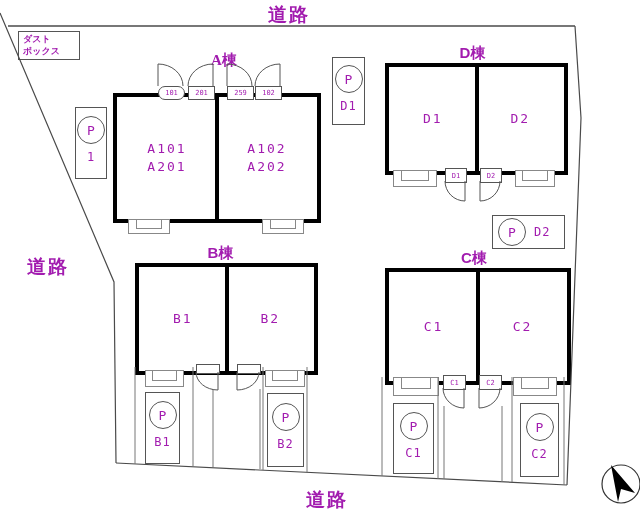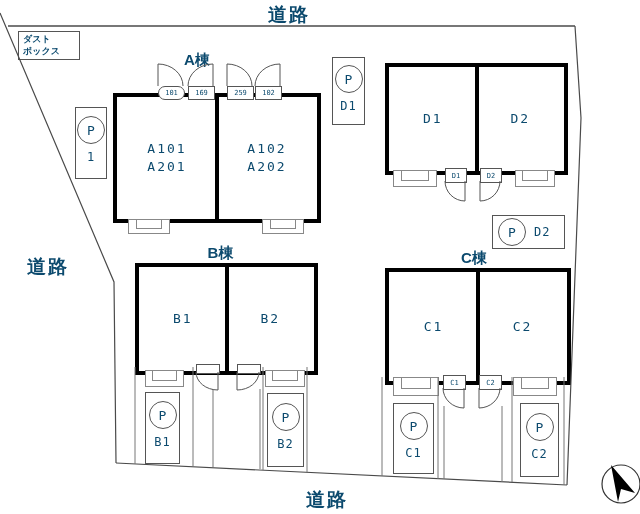--- a/index.html
+++ b/index.html
@@ -1,17 +1,17 @@
 <!DOCTYPE html>
 <html><head>
 <meta charset="utf-8">
 <style>
   html,body{margin:0;padding:0;background:#fff;}
   #plan{position:relative;width:640px;height:514px;background:#fff;overflow:hidden;
-        font-family:"Liberation Sans",sans-serif;color:#0c4a6e;}
+        font-family:"Liberation Sans",sans-serif;color:#a21caf;}
   .abs{position:absolute;}
   .road{font-size:19px;font-weight:600;letter-spacing:2px;white-space:nowrap;}
   .bldg-title{font-size:15px;font-weight:600;text-align:center;white-space:nowrap;}
   .bldg{position:absolute;border:4px solid #000;background:#fff;display:flex;}
   .unit{flex:1;display:flex;align-items:center;justify-content:center;}
   .unit-label{font-family:"DejaVu Sans Mono",monospace;font-size:13px;letter-spacing:2px;
               text-align:center;white-space:pre-line;line-height:1.35;}
   .divider{position:absolute;left:calc(50% - 2px);top:0;bottom:0;width:4px;background:#000;}
   .door{position:absolute;background:#fff;border:1px solid #555;display:flex;
         align-items:center;justify-content:center;z-index:3;}
@@ -34,51 +34,52 @@
 
 <div id="plan">
 
   <div class="abs road" style="left:268px;top:2px;">道路</div>
   <div class="abs road" style="left:27px;top:254px;">道路</div>
   <div class="abs road" style="left:306px;top:487px;">道路</div>
 
   <div class="dustbox" style="left:18px;top:31px;width:52px;font-weight:bold;">ダスト
 ボックス</div>
 
-  <div class="abs bldg-title" style="left:97px;top:51px;width:200px;">A棟</div>
+  <div class="abs bldg-title" style="left:124px;top:51px;width:200px;font-family:Liberation Serif, serif;">A棟</div>
   <div class="bldg" style="left:113px;top:93px;width:200px;height:122px;">
     <div class="unit">
         <div class="unit-label">A101
 A201</div>
       </div>
     <div class="unit">
         <div class="unit-label">A102
 A202</div>
       </div>
     <div class="divider"></div>
   </div>
   <div class="door" style="left:158px;top:86px;width:25px;height:12px;border-radius:7px;">
       <span class="door-label">101</span>
     </div>
   <div class="door" style="left:188px;top:86px;width:25px;height:12px;">
-      <span class="door-label">169</span>
+      <span class="door-label">201</span>
     </div>
   <div class="door" style="left:227px;top:86px;width:25px;height:12px;">
       <span class="door-label">259</span>
     </div>
   <div class="door" style="left:255px;top:86px;width:25px;height:12px;">
       <span class="door-label">102</span>
     </div>
   <div class="porch" style="left:128px;top:219px;width:40px;height:13px;">
       <div class="porch-inner"></div>
     </div>
   <div class="porch" style="left:262px;top:219px;width:40px;height:13px;">
       <div class="porch-inner"></div>
     </div>
 
+  <div class="abs bldg-title" style="left:385px;top:44px;width:175px;">D棟</div>
   <div class="bldg" style="left:385px;top:63px;width:175px;height:104px;">
     <div class="unit">
         <div class="unit-label">D1</div>
       </div>
     <div class="unit">
         <div class="unit-label">D2</div>
       </div>
     <div class="divider"></div>
   </div>
   <div class="door" style="left:445px;top:168px;width:20px;height:13px;">

